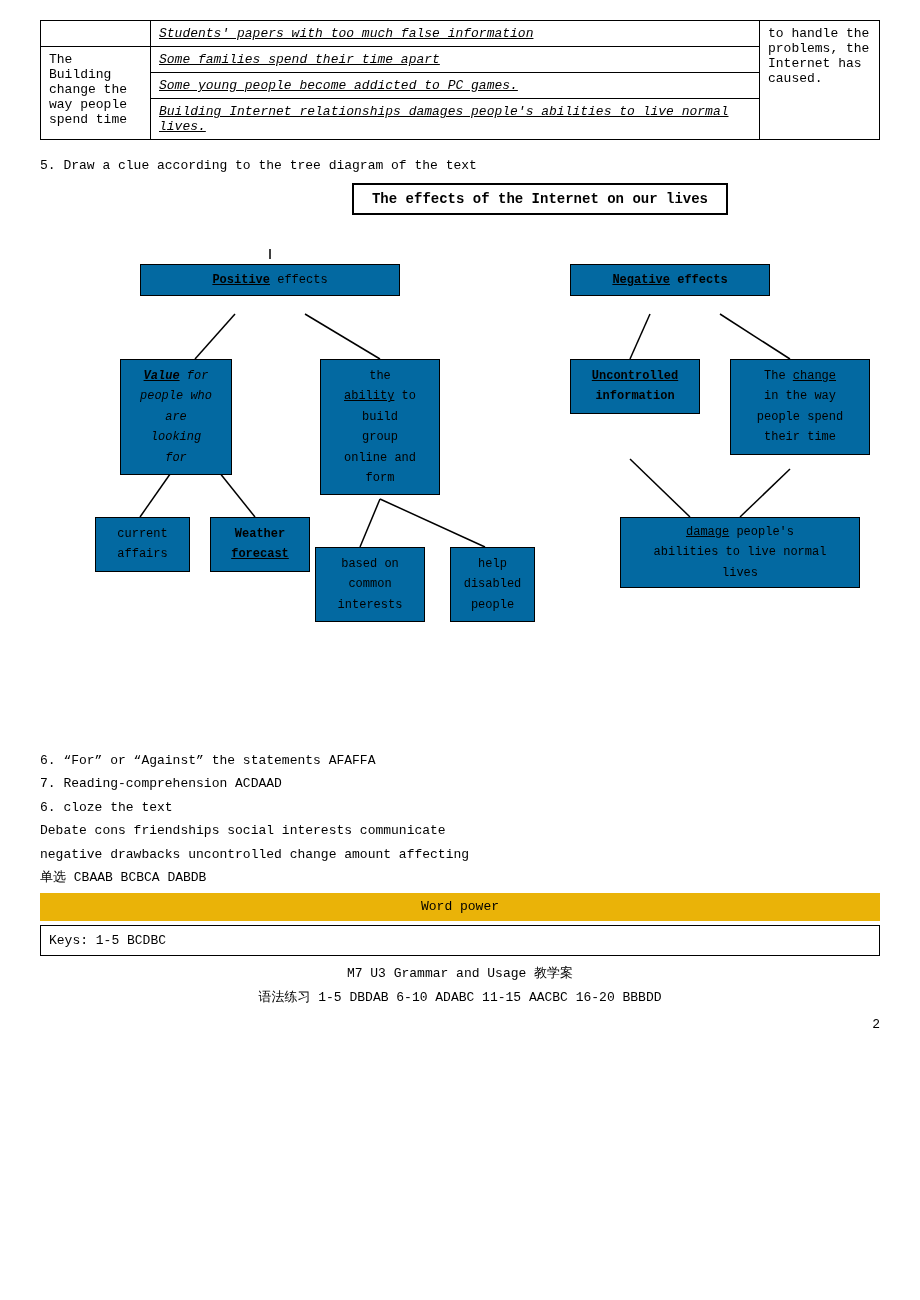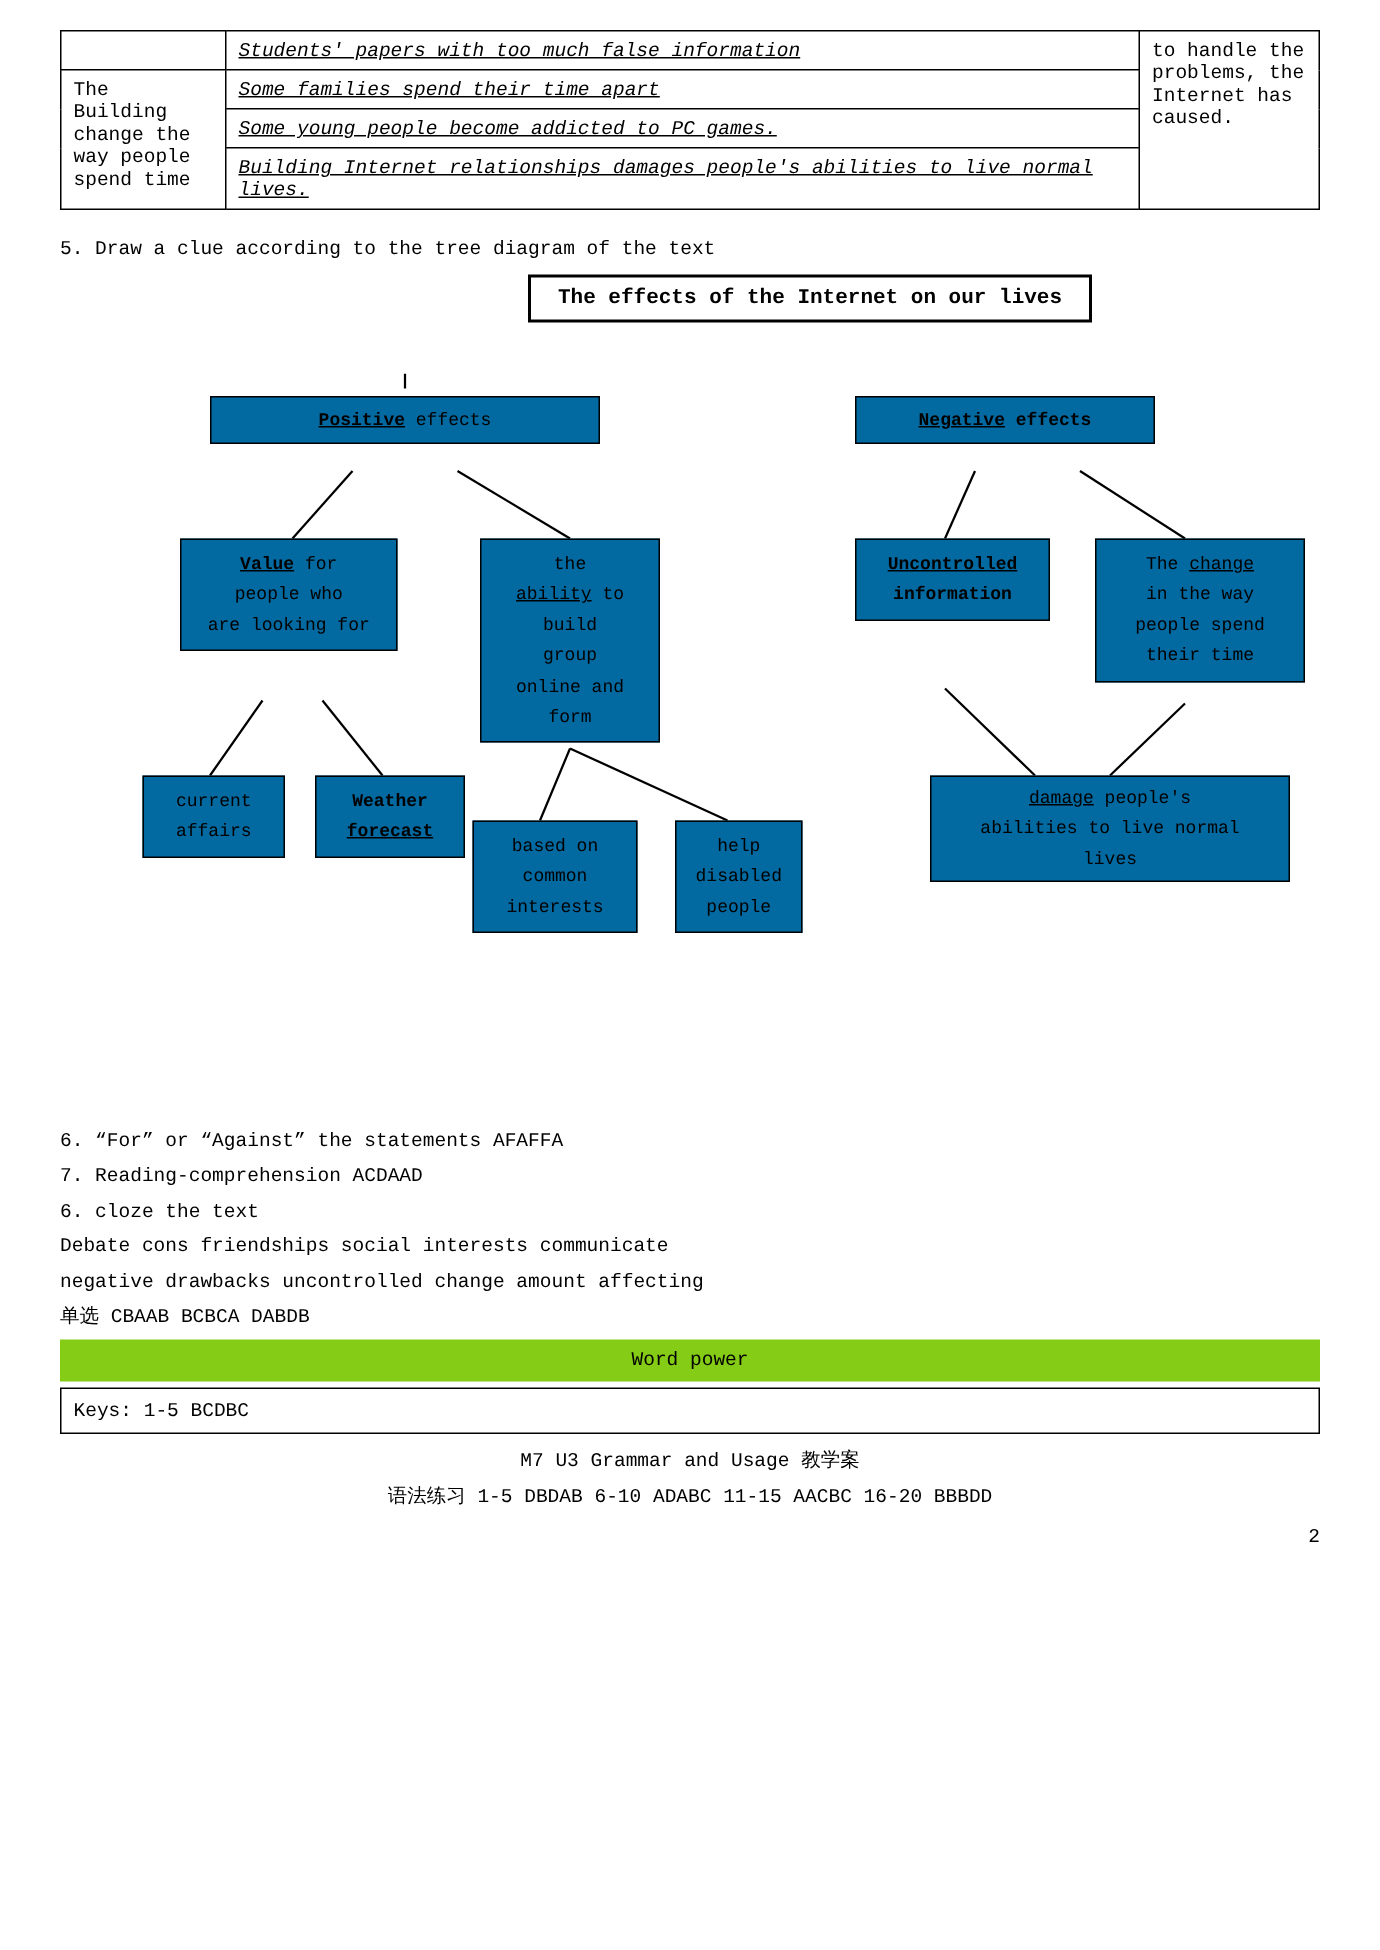--- a/index.html
+++ b/index.html
@@ -84,21 +84,21 @@
     }
 
     
     .bottom-section {
       font-family: 'Courier New', Courier, monospace;
       font-size: 13px;
       line-height: 1.8;
     }
     .word-power-bar {
       text-align: center;
-      background: #84cc16;
+      background: #eab308;
       padding: 2px 0;
       margin: 4px 0;
       font-size: 13px;
     }
     .keys-box {
       border: 1px solid #000;
       padding: 3px 8px;
       margin-bottom: 6px;
       font-size: 13px;
     }
@@ -178,21 +178,21 @@
   </svg>
 
   <div class="tree-node" style="left:100px; top:15px; width:260px; padding:8px 12px;">
     <b><u>Positive</u></b><span>        effects</span>
   </div>
 
   <div class="tree-node" style="left:530px; top:15px; width:200px; padding:8px 12px;">
     <b><u>Negative</u> <span>effects</span></b>
   </div>
 
-  <div class="tree-node" style="left:80px; top:110px; width:145px; padding:6px 16px; line-height:1.7;">
+  <div class="tree-node" style="left:80px; top:110px; width:112px; padding:6px 16px; line-height:1.7;font-style:italic;">
     <u><b>Value</b></u><span>      for<br>people    who<br>are looking for</span>
   </div>
 
   <div class="tree-node" style="left:280px; top:110px; width:120px; padding:6px 8px; line-height:1.7;">
     <span>the<br><u> ability</u>  to<br>build<br>group<br>online and<br>form</span>
   </div>
 
   <div class="tree-node" style="left:530px; top:110px; width:130px; padding:6px 8px; line-height:1.7;">
     <b><u>Uncontrolled</u><br><span>information</span></b>
   </div>

